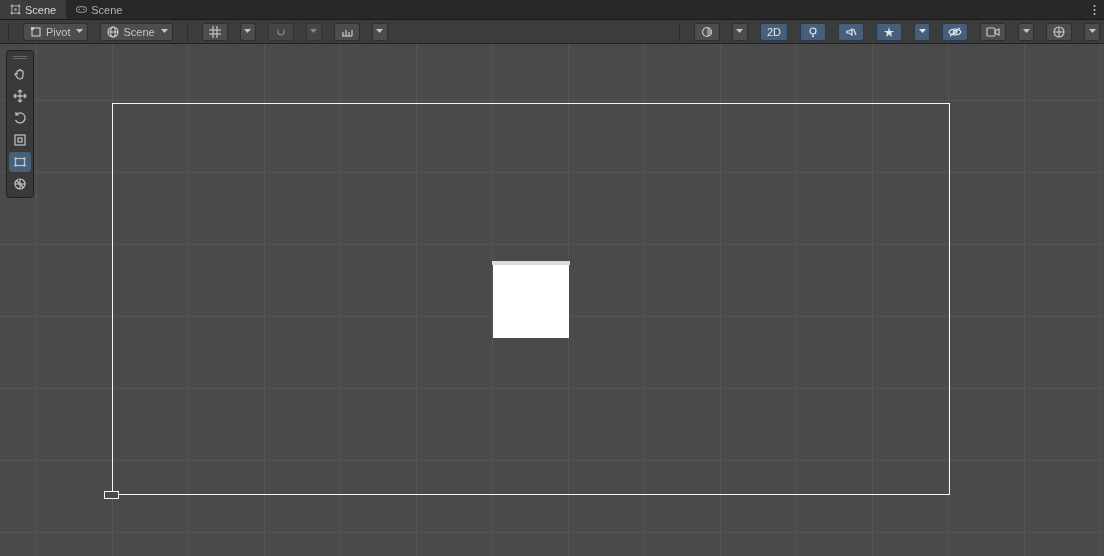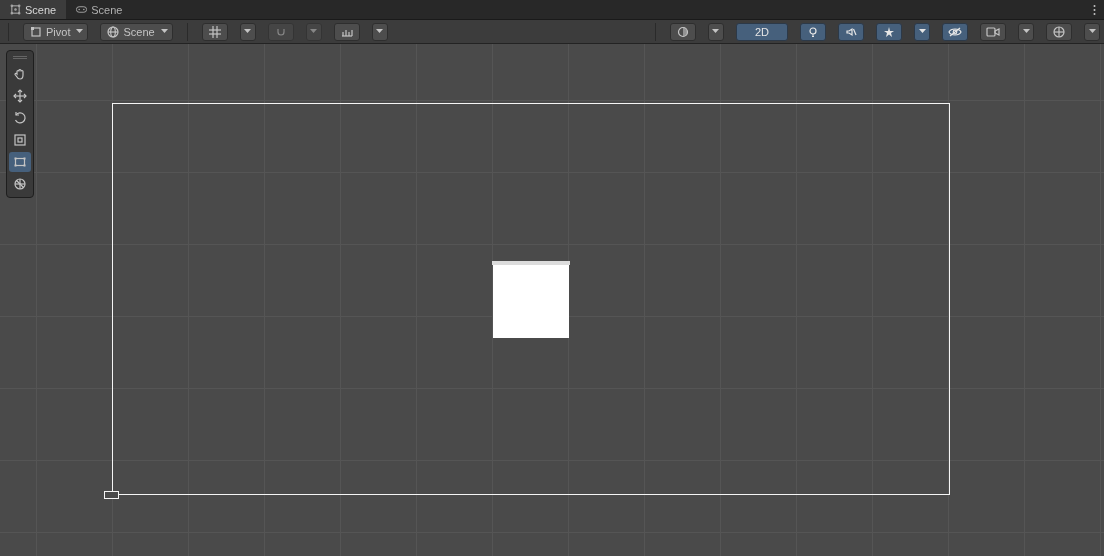--- a/index.html
+++ b/index.html
@@ -350,21 +350,21 @@
     </span>
   </div>
   <div class="btn icon-btn" style="width:16px;">
     <span>
       <svg width="7" height="5" viewBox="0 0 7 5">
           <path d="M0 0 L3.5 4 L7 0 Z" class="fill"></path>
         </svg>
     </span>
   </div>
 
-  <div class="btn active" style="padding:0 18px;">
+  <div class="btn active" style="padding:0 6px;">
     <span class="btn-label">2D</span>
   </div>
 
   <div class="btn icon-btn active">
     <span>
       <svg width="12" height="12" viewBox="0 0 12 12">
           <g class="stroke">
         <circle cx="6" cy="5" r="3"></circle>
         <line x1="5" y1="9" x2="7" y2="9"></line>
             <line x1="5" y1="10.5" x2="7" y2="10.5"></line>

